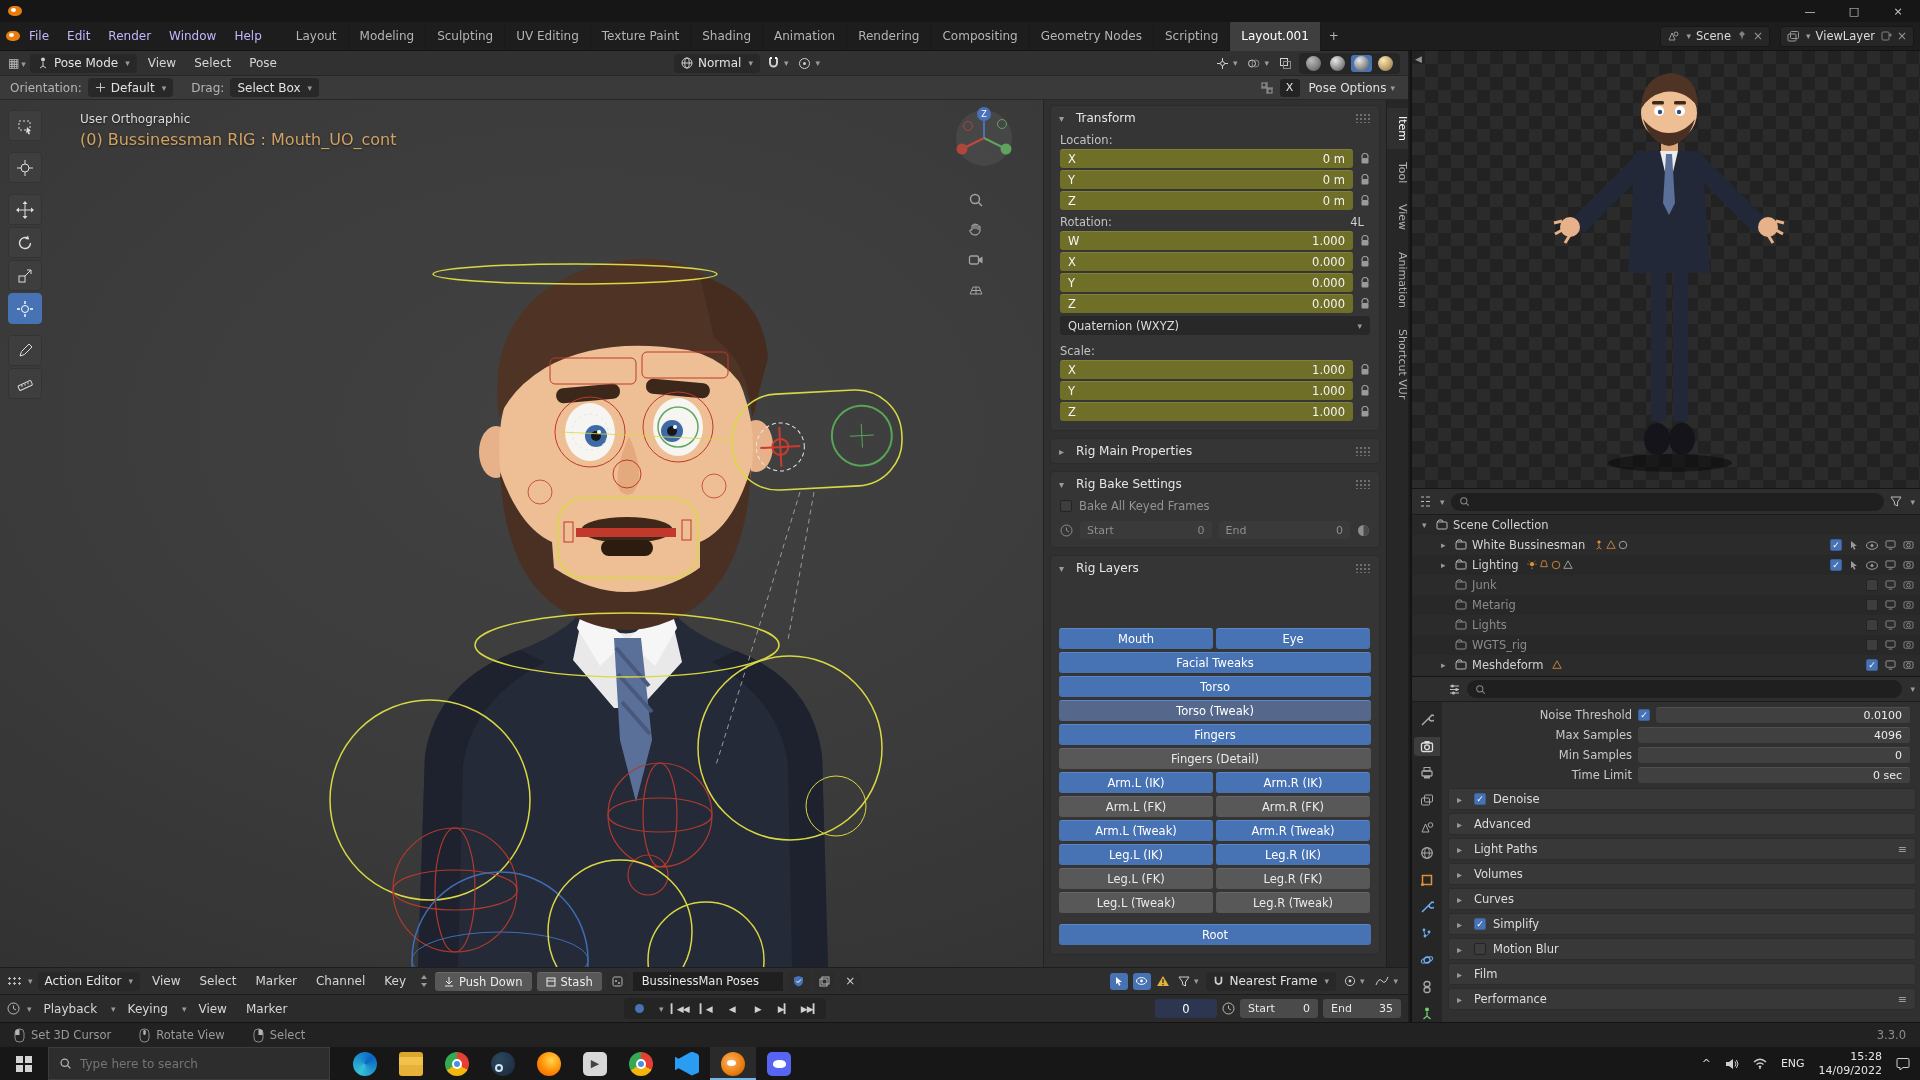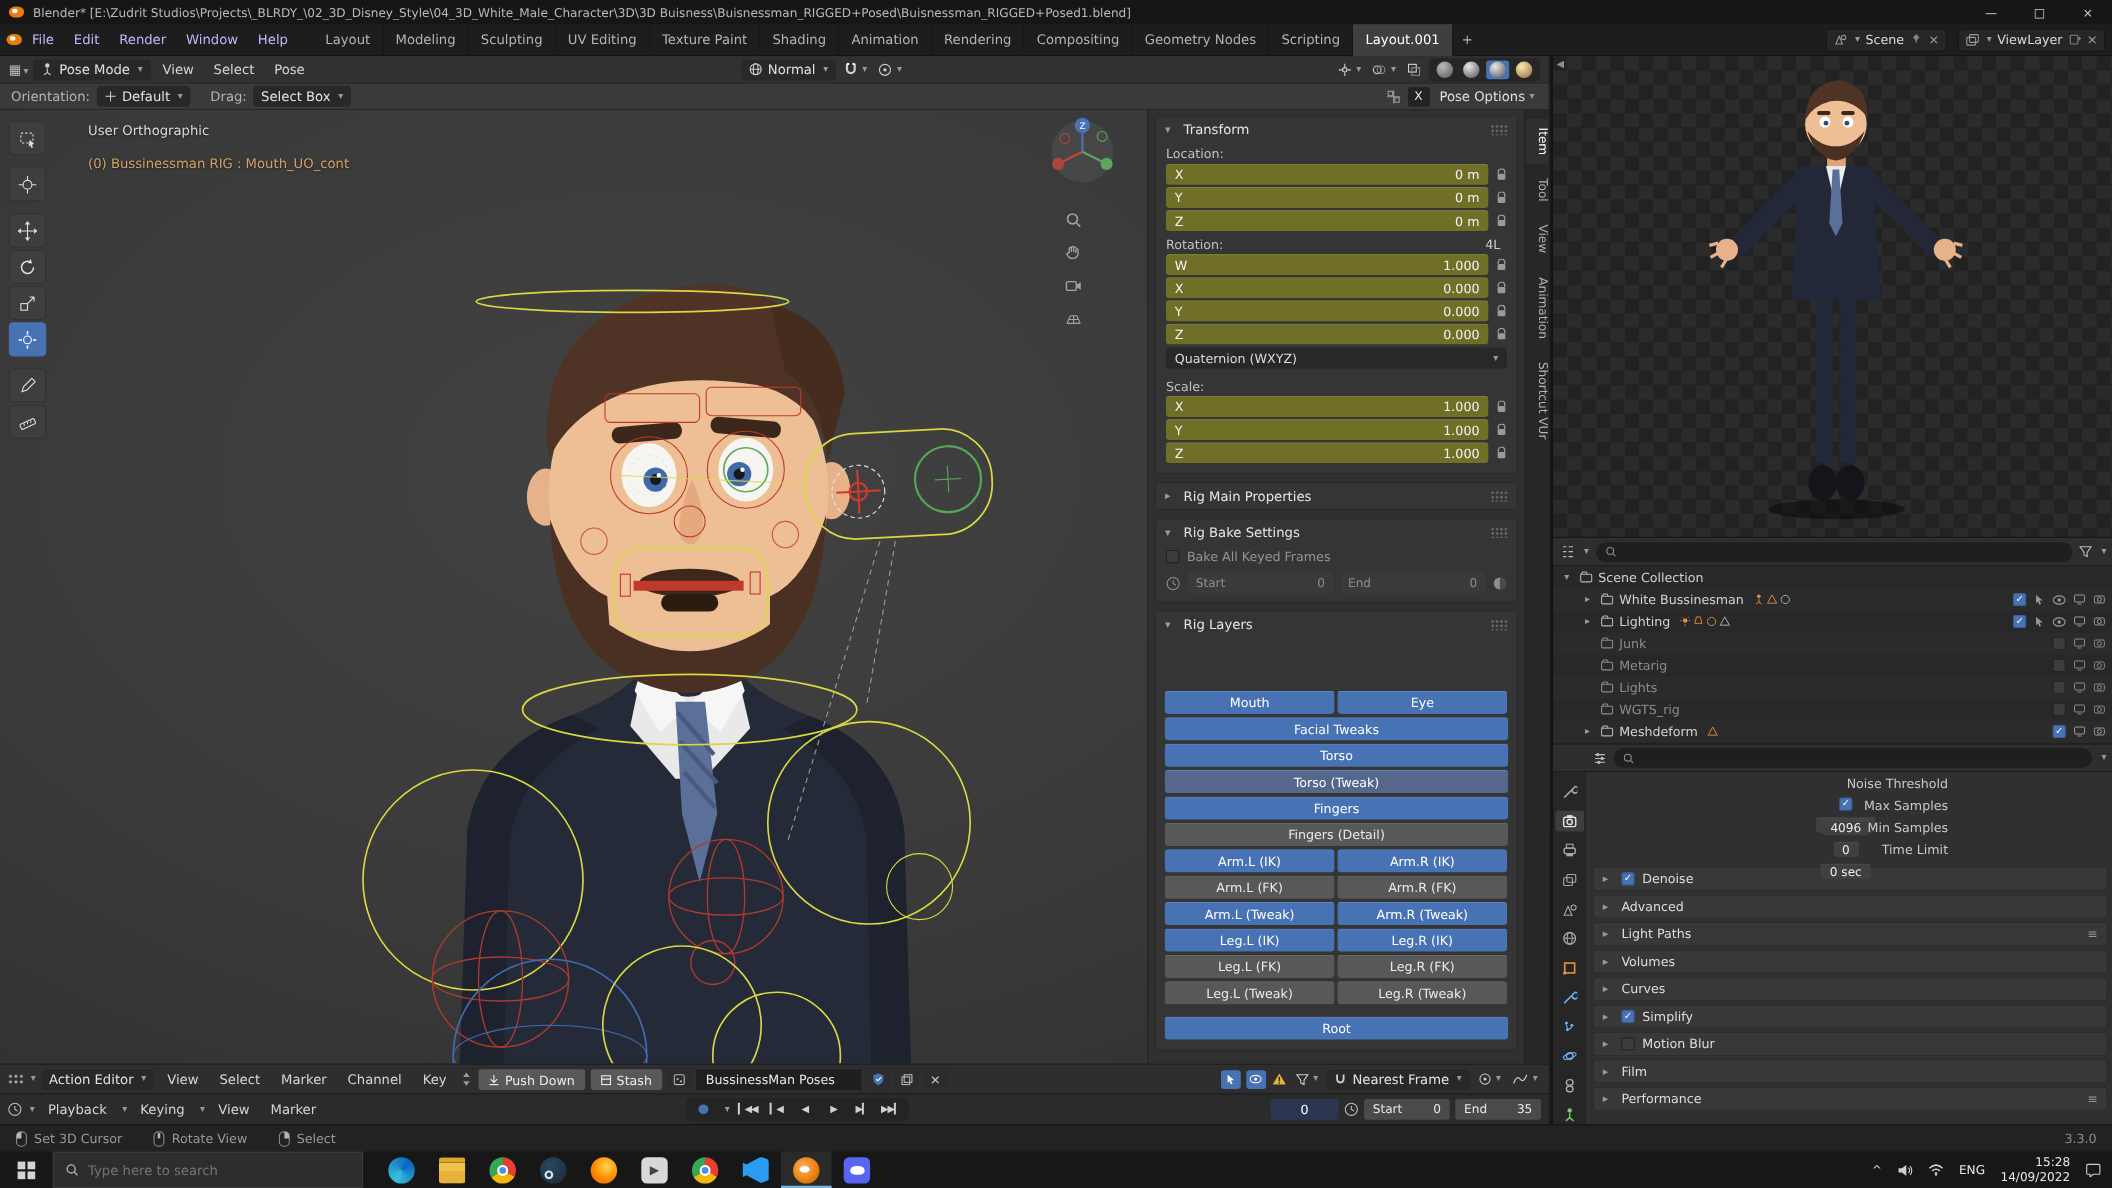--- a/index.html
+++ b/index.html
@@ -41,21 +41,21 @@
   .sphere-slot.active { background:#4772b3; }
   .xbtn { background:#232323; border-radius:3px; width:20px; height:18px; display:flex; align-items:center; justify-content:center; color:#e8e8e8; font-size:11px; }
 
   
   .viewport { position:absolute; left:0; top:100px; width:1408px; height:867px; background:radial-gradient(ellipse at 42% 38%, #424242 0%, #3a3a3a 55%, #2f2f2f 100%); overflow:hidden; }
   .toolbar { position:absolute; left:8px; top:10px; display:flex; flex-direction:column; gap:2px; z-index:5; }
   .tool-btn { width:34px; height:31px; border-radius:4px; background:#3e3e3e; display:flex; align-items:center; justify-content:center; border:1px solid #333; }
   .tool-btn.active { background:#4772b3; border-color:#4772b3; }
   .tgap { height:7px; }
   .vp-text1 { position:absolute; left:80px; top:12px; color:#dcdcdc; font-size:12px; text-shadow:0 1px 2px #0008; z-index:4; }
-  .vp-text2 { position:absolute; left:80px; top:30px; color:#d2a263; font-size:12px; text-shadow:0 1px 2px #0008; z-index:4;margin-top:12px; }
+  .vp-text2 { position:absolute; left:80px; top:30px; color:#d2a263; font-size:16px; text-shadow:0 1px 2px #0008; z-index:4; }
   .gizmo { position:absolute; left:952px; top:4px; z-index:4; }
   .vp-navicons { position:absolute; left:968px; top:92px; display:flex; flex-direction:column; gap:14px; z-index:4; opacity:.85; }
   .char { position:absolute; left:0; top:0; }
 
   
   .npanel { position:absolute; left:1043px; top:0; width:343px; height:867px; background:#303030; border-left:1px solid #232323; padding:5px 6px; overflow:hidden; z-index:6; }
   .panel { background:#353535; border:1px solid #2b2b2b; border-radius:4px; margin-bottom:7px; }
   .panel-h { display:flex; align-items:center; gap:7px; height:24px; padding:0 8px; color:#e6e6e6; font-size:12px; }
   .arr { color:#9a9a9a; font-size:10px; width:10px; }
   .dots { width:16px; height:10px; margin-left:auto; background-image:radial-gradient(#6e6e6e 1px, transparent 1.2px); background-size:4px 4px; }
@@ -106,21 +106,21 @@
   .ol-exp { color:#9a9a9a; font-size:9px; width:9px; }
   .rt-ics { margin-left:auto; display:flex; gap:7px; align-items:center; }
   .badges { display:flex; gap:2px; margin-left:4px; align-items:center; }
 
   .properties { position:absolute; left:0; top:625px; width:510px; height:346px; background:#303030; border-top:1px solid #161616; }
   .prop-header { height:25px; background:#2e2e2e; border-bottom:1px solid #1c1c1c; display:flex; align-items:center; gap:6px; padding:0 7px 0 36px; }
   .ptab-strip { position:absolute; left:0; top:25px; width:30px; height:321px; background:#262626; display:flex; flex-direction:column; align-items:center; gap:7px; padding-top:8px; }
   .ptab { width:26px; height:22px; display:flex; align-items:center; justify-content:center; border-radius:3px 0 0 3px; }
   .ptab.active { background:#3d3d3d; }
   .prop-body { position:absolute; left:30px; top:25px; width:480px; height:321px; padding:3px 4px; }
-  .prop-row { display:flex; align-items:center; height:20px; gap:6px; padding-right:8px;flex-direction:column; }
+  .prop-row { display:flex; align-items:center; height:20px; gap:6px; padding-right:8px; }
   .prop-row .pl { width:186px; text-align:right; color:#c8c8c8; font-size:11.5px; }
   .pf { flex:1; height:16px; background:#404040; border-top:1px solid #4e4e4e; border-radius:3px; display:flex; align-items:center; justify-content:flex-end; padding:0 8px; color:#ececec; font-size:11px; }
   .prop-sec { height:22px; margin:3px 2px; background:#383838; border:1px solid #2c2c2c; border-radius:3px; display:flex; align-items:center; gap:7px; padding:0 8px; color:#dedede; font-size:11.5px; }
   .menu-lines { margin-left:auto; color:#9a9a9a; font-size:11px; }
 
   
   .statusbar { position:absolute; left:0; top:1022px; width:1920px; height:25px; background:#222; border-top:1px solid #141414; display:flex; align-items:center; gap:28px; padding:0 14px; color:#9a9a9a; font-size:11.5px; }
   .sb-item { display:flex; align-items:center; gap:6px; }
   .version { margin-left:auto; color:#8d8d8d; }
 
@@ -138,21 +138,20 @@
   .tray { margin-left:auto; display:flex; align-items:center; gap:14px; padding-right:10px; color:#e6e6e6; font-size:11px; }
   .clock { text-align:right; line-height:1.25; }
 </style>
 </head>
 <body>
 
 <div class="screen">
 
   <div class="titlebar">
     <span class="blogo"></span>
-    <span class="ttext">Blender* [E:\Zudrit Studios\Projects\_BLRDY_\02_3D_Disney_Style\04_3D_White_Male_Character\3D\3D Buisness\Buisnessman_RIGGED+Posed\Buisnessman_RIGGED+Posed1.blend]</span>
     <div class="wbtns">
       <span class="wbtn">—</span>
       <span class="wbtn">□</span>
       <span class="wbtn close">×</span>
     </div>
   </div>
 
   <div class="menubar">
     <span class="blogo"></span>
     <span class="menu-item">File</span>

